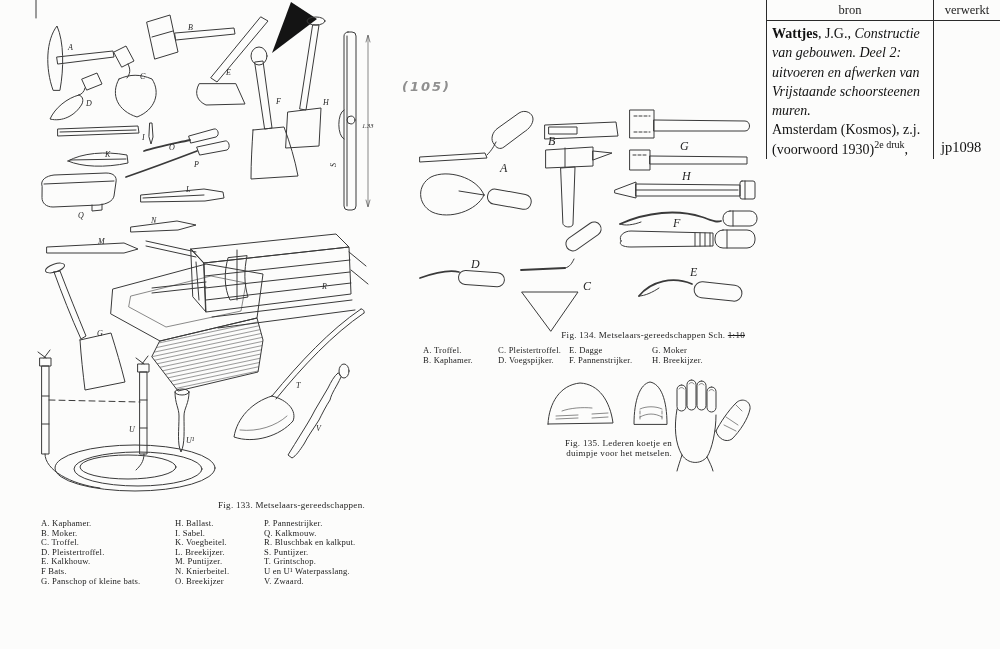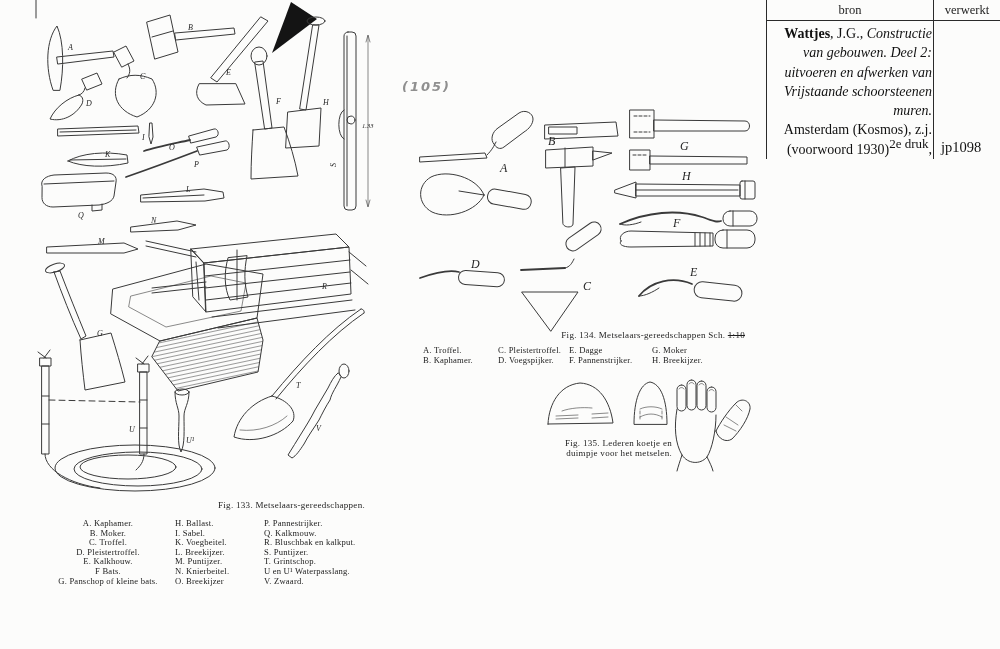--- a/index.html
+++ b/index.html
@@ -21,41 +21,41 @@
   svg .dash{stroke-dasharray:6 4;}
   svg .dsh2{stroke-dasharray:3 2;}
   svg .hatchband{fill:url(#hatch);}
   svg text.lbl133{font:italic 8px "Liberation Serif", serif; fill:#262626; stroke:none;}
   svg text.lbl134{font:italic 12px "Liberation Serif", serif; fill:#262626; stroke:none;}
 
   
   .caption{font-size:9px; letter-spacing:0.3px; color:#1c1c1c; text-align:right;}
   .legend133{display:flex; font-size:8.6px; line-height:9.6px; color:#1c1c1c; letter-spacing:0.2px;}
   .legend133 .leg-col{white-space:nowrap;}
-  .legend133 .leg-col:nth-child(1){width:134px;text-align:center;}
+  .legend133 .leg-col:nth-child(1){width:134px;}
   .legend133 .leg-col:nth-child(2){width:89px;}
   .legend134{display:grid; grid-template-columns:75px 71px 83px auto;
     font-size:8.6px; line-height:10.4px; color:#1c1c1c; white-space:nowrap; letter-spacing:0.2px;}
   .st-strike{text-decoration:line-through; text-decoration-thickness:1px;}
 
   
   .hand-note{font-family:"DejaVu Sans", sans-serif; font-style:italic;
     color:#8f8f8f; font-size:13px; letter-spacing:2px;font-weight:bold;}
 
   
   .ref-table{position:absolute; left:766px; top:0; width:234px; height:152px;
     display:grid; grid-template-columns:168px 1fr; grid-template-rows:21px 1fr;}
-  .rt-c1{border-left:1.6px solid #2a2a2a; border-right:1.6px solid #2a2a2a;text-align:right;}
+  .rt-c1{border-left:1.6px solid #2a2a2a; border-right:1.6px solid #2a2a2a;}
   .rt-h{border-bottom:1.6px solid #2a2a2a;
     font-family:Liberation Serif, serif; font-size:12.5px; color:#222;
     text-align:center; padding-top:3px;}
   .rt-body{padding:3px 1px 0 5px; font-size:14px; line-height:19.3px; color:#111;}
   .rt-body .st-bold{font-weight:bold;}
   .rt-body .st-italic{font-style:italic;}
-  .rt-body .st-sup{font-size:13px; vertical-align:super; line-height:0;}
+  .rt-body .st-sup{font-size:10px; vertical-align:super; line-height:0;}
   .rt-verwerkt{display:flex; align-items:flex-end; padding:0 0 3px 7px;
     font-size:14.5px; color:#111;}
 </style>
 </head>
 <body>
 
 <svg class="abs" style="left:0;top:0" width="390" height="500" viewBox="0 0 390 500">
   <defs>
     <pattern id="hatch" width="4" height="7" patternUnits="userSpaceOnUse" patternTransform="rotate(78)">
       <line x1="0" y1="0" x2="0" y2="7" stroke="#555" stroke-width="0.7"></line>

